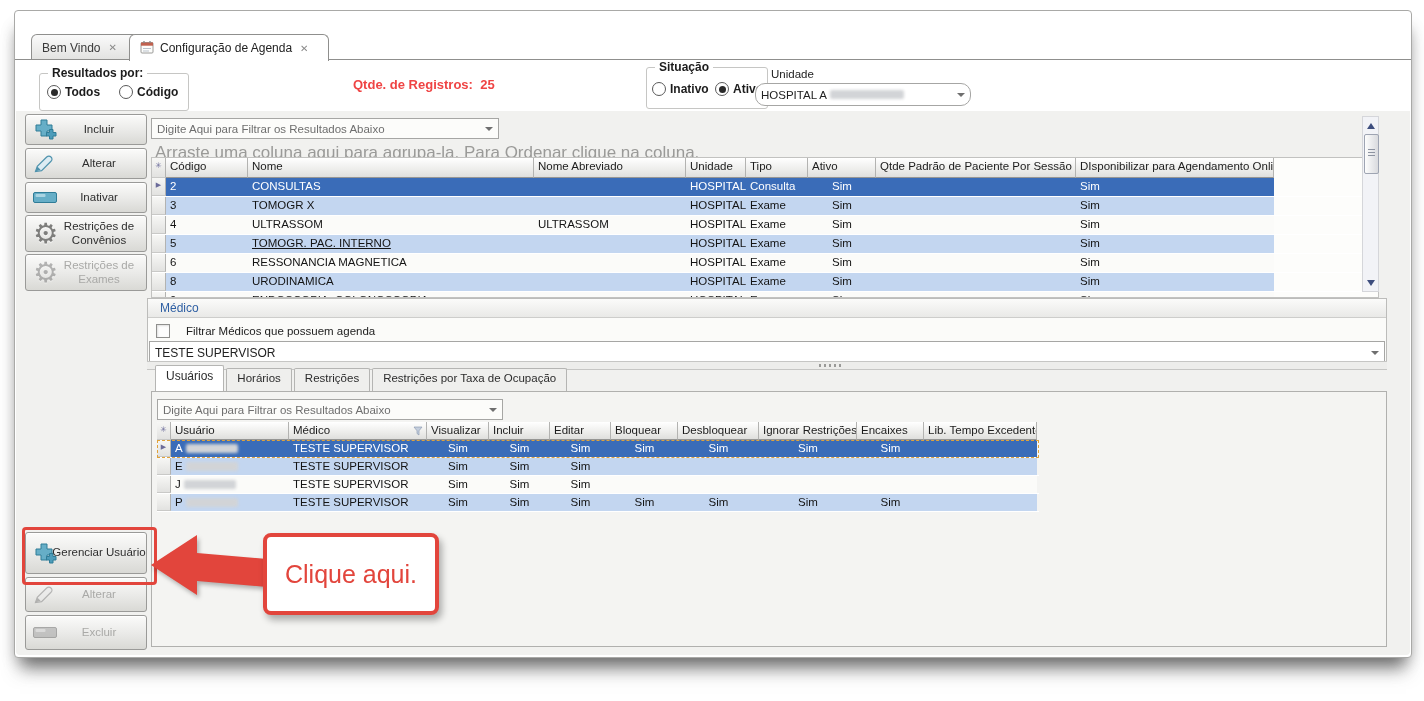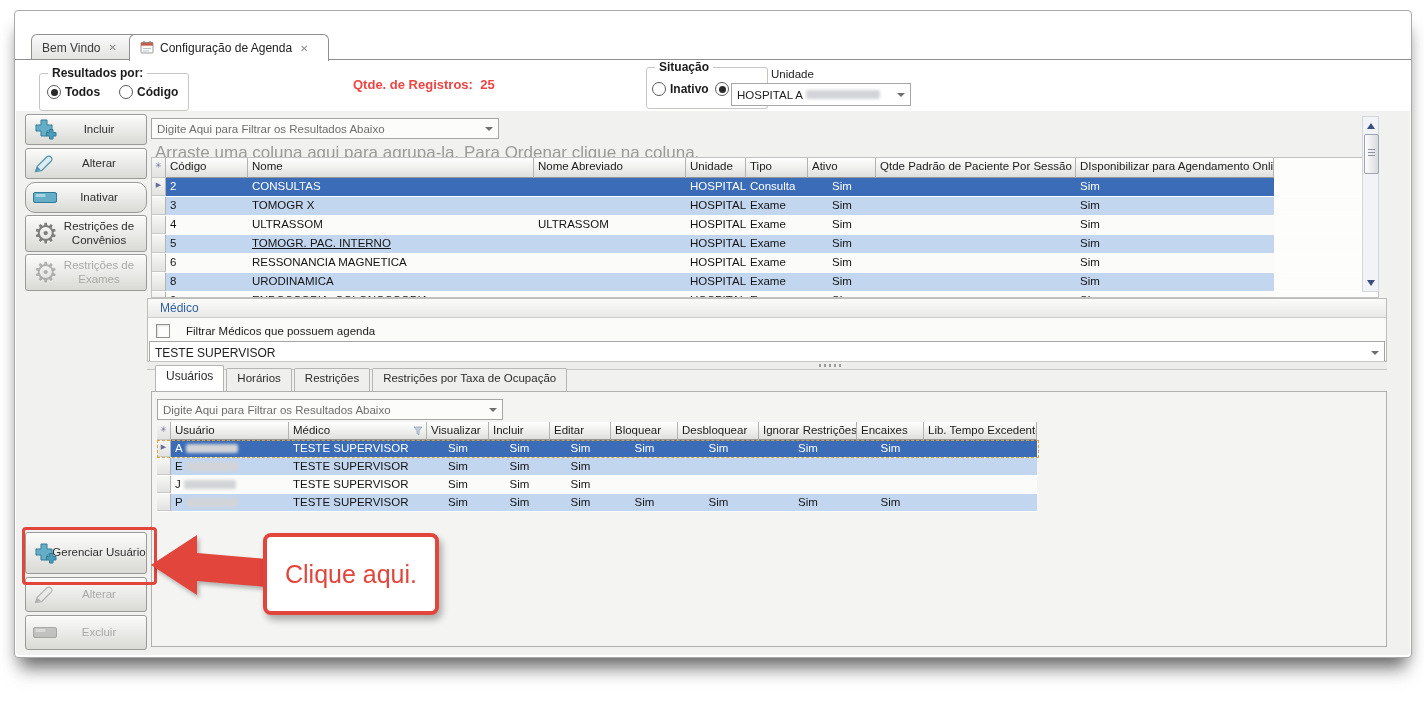--- a/index.html
+++ b/index.html
@@ -144,21 +144,21 @@
     <div class="radio-row" style="left:637px;top:71px;">
       <span class="rb"></span>
       <span>Inativo</span>
     </div>
     <div class="radio-row" style="left:700px;top:71px;">
       <span class="rb on"></span>
       <span>Ativo</span>
     </div>
 
     <span class="unit-label">Unidade</span>
-    <div class="combo" style="left:716px;top:72px;width:180px;height:23px;">
+    <div class="combo" style="left:740px;top:72px;width:216px;height:23px;border-radius:10px;">
       <span>HOSPITAL A</span>
       <span class="redact" style="width:74px;"></span>
       <span class="arrow"></span>
     </div>
 
     <div id="left-top">
         <div class="btn3d" style="top: 103px; height: 31px;">
           <span class="bicon">
             <svg width="24" height="23" viewBox="0 0 24 23">
               <path d="M8 2h6v5h5v6h-5v5H8v-5H3V7h5z" fill="#66aec7" stroke="#2f7c97"></path>
@@ -169,21 +169,21 @@
         </div>
         <div class="btn3d" style="top: 137px; height: 31px;">
           <span class="bicon">
             <svg width="22" height="20" viewBox="0 0 22 20">
               <path d="M2.5 17.5l1.8-5.1 9.4-9.4c1.3-1.3 3.1-1.3 4.3 0 1.3 1.3 1.3 3.1 0 4.3l-9.4 9.4z" fill="#ddecf3" stroke="#4f93ad" stroke-width="1.2"></path>
               <path d="M2.5 17.5l1.8-5.1 3.3 3.3z" fill="#4f93ad"></path>
             </svg>
           </span>
           <span class="blabel">Alterar</span>
         </div>
-        <div class="btn3d" style="top: 171px; height: 31px; border-radius: 10px;">
+        <div class="btn3d" style="top: 171px; height: 31px;">
           <span class="bicon">
             <svg width="24" height="11" viewBox="0 0 24 11">
               <rect x="0.5" y="0.5" width="23" height="10" rx="1.5" fill="#66aec7" stroke="#2f7c97"></rect>
               <rect x="2.5" y="2" width="10" height="3" rx="1" fill="#aad4e2"></rect>
             </svg>
           </span>
           <span class="blabel">Inativar</span>
         </div>
         <div class="btn3d" style="top: 204px; height: 37px;">
           <span class="bicon">

